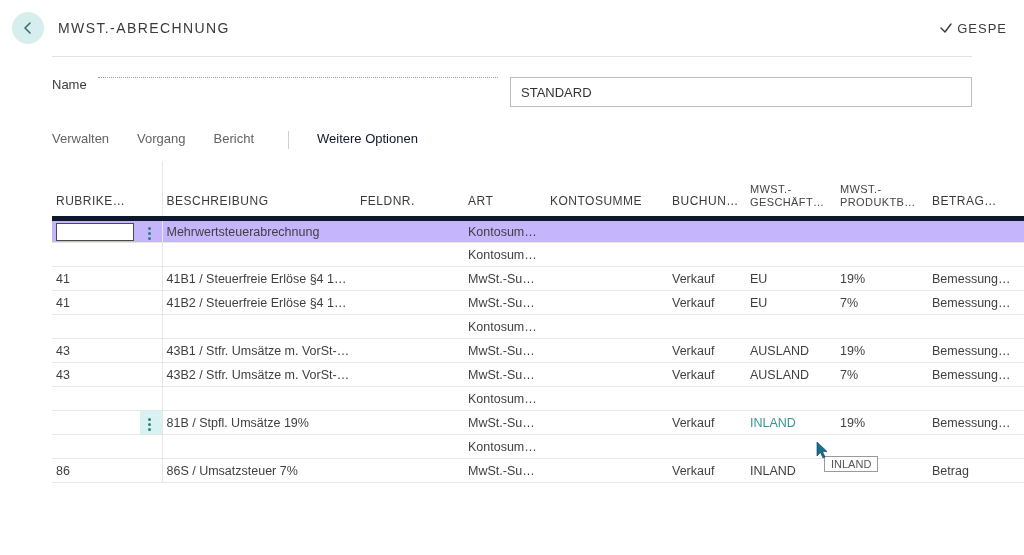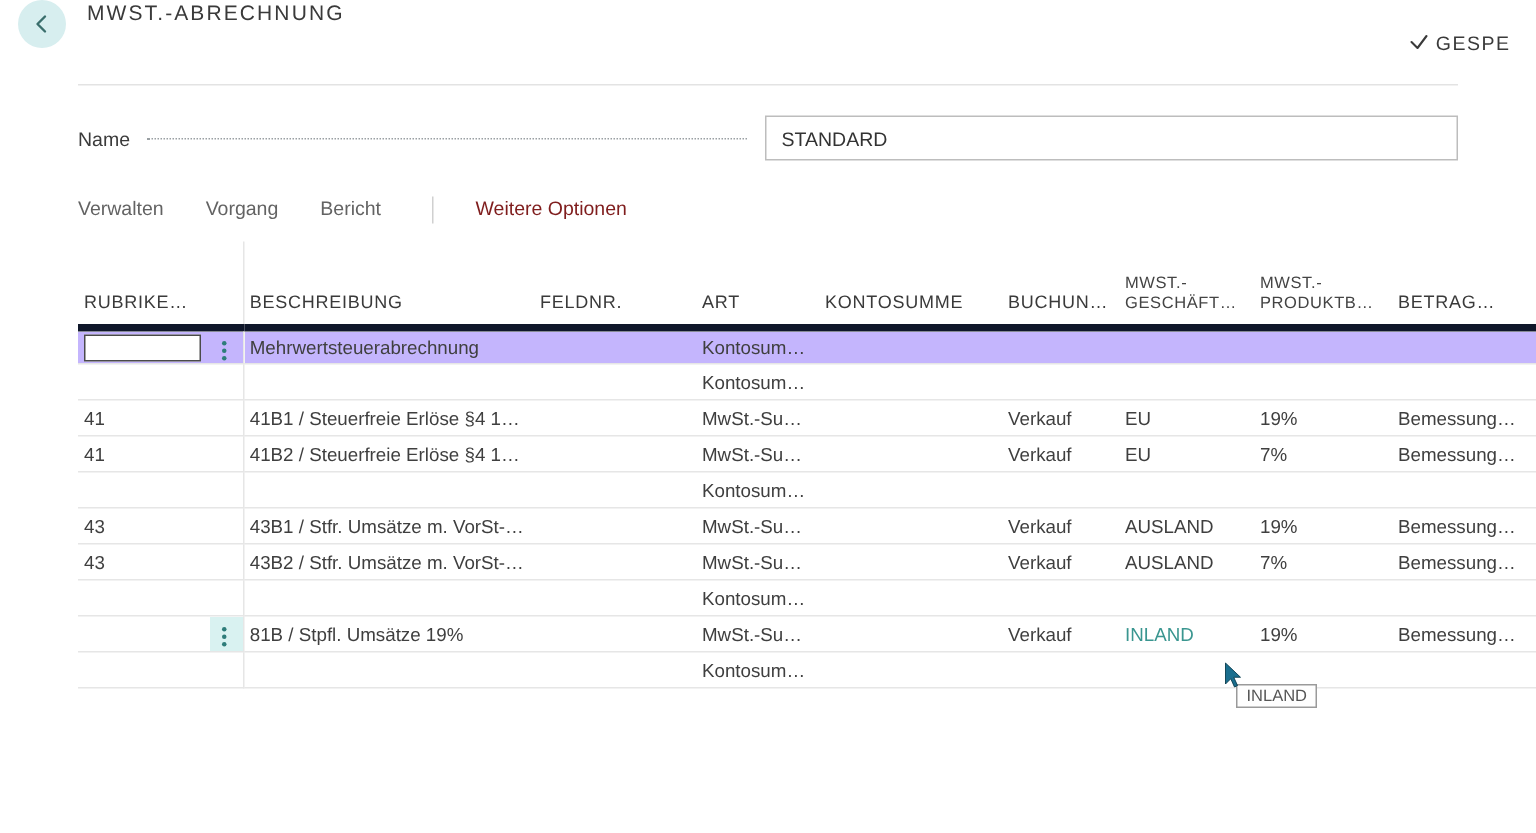--- a/index.html
+++ b/index.html
@@ -1,30 +1,30 @@
 <!DOCTYPE html>
 <html><head>
 <meta charset="utf-8">
 <style>
   * { box-sizing: border-box; margin: 0; padding: 0; }
   html, body { width: 1024px; height: 555px; overflow: hidden; font-family: "Segoe UI", Arial, sans-serif; font-size: 13px; color: #333; background: #fff; }
-  .topbar { display: flex; height: 56px; padding: 0 12px; position: relative; }
+  .topbar { display: flex; align-items: center; height: 56px; padding: 0 12px; position: relative; }
   .back-btn { width: 32px; height: 32px; border-radius: 50%; background: #d7eeef; display: flex; align-items: center; justify-content: center; cursor: pointer; }
   .page-title { margin-left: 14px; letter-spacing: 1.4px; font-size: 14px; color: #3a3a3a; text-transform: uppercase; }
   .saved-ind { position: absolute; right: 17px; top: 0; height: 56px; display: flex; align-items: center; color: #3a3a3a; font-size: 13px; letter-spacing: 1px; }
   .saved-ind svg { margin-right: 4px; }
   .hr { height: 1px; background: #e3e3e3; margin: 0 52px 20px 52px; }
-  .namebar { display: flex; align-items: center; padding: 0 52px 24px 52px; }
+  .namebar { display: flex; padding: 0 52px 24px 52px; }
   .name-label { color: #3b3b3b; font-size: 13px; width: 40px; }
   .dots { flex: 0 0 400px; border-bottom: 1px dotted #9aa0a3; height: 1px; margin: 0 12px 0 6px; }
   .name-input { flex: 1; max-width: 540px; height: 30px; border: 1px solid #bdbdbd; padding: 12px 10px; font-size: 13px; color: #333; }
   .actions { display: flex; align-items: flex-start; gap: 28px; padding: 0 52px 12px 52px; color: #636363; font-size: 13px; }
   .actions .divider { width: 1px; height: 18px; background: #d0d0d0; margin-left: 6px; }
   .actions span { cursor: pointer; }
-  .actions .muted { color: #7f1d1d; }
+  .actions .muted { color: #0f172a; }
   .table-wrap { padding-left: 52px; }
   table { border-collapse: collapse; table-layout: fixed; width: 972px; }
   th, td { border-bottom: 1px solid #e6e6e6; text-align: left; height: 24px; font-size: 12.5px; font-weight: 400; white-space: nowrap; overflow: hidden; text-overflow: ellipsis; padding: 0 6px 0 4px; vertical-align: middle; }
   th { color: #3a3a3a; font-size: 12px; letter-spacing: .5px; padding-bottom: 8px; padding-top: 22px; border-bottom: 5px solid #0f172a; vertical-align: bottom; }
   tbody td { color: #3f3f3f; }
   col.c-rubrik  { width: 88px; }
   col.c-menu    { width: 22px; }
   col.c-desc    { width: 194px; }
   col.c-feld    { width: 108px; }
   col.c-art     { width: 82px; }
@@ -235,20 +235,32 @@
           <td class="vsep"></td>
           <td></td>
           <td></td>
           <td>Kontosumme</td>
           <td></td>
           <td></td>
           <td></td>
           <td></td>
           <td></td>
         </tr>
+        <tr>
+          <td>86</td>
+          <td class="vsep"></td>
+          <td>86S / Umsatzsteuer 7%</td>
+          <td></td>
+          <td>MwSt.-Sum…</td>
+          <td></td>
+          <td>Verkauf</td>
+          <td>INLAND</td>
+          <td></td>
+          <td>Betrag</td>
+        </tr>
       </tbody>
 </table>
 </div>
 
 <div class="tooltip">INLAND</div>
 
 <svg class="cursor" width="16" height="20" viewBox="0 0 16 20">
   <path d="M1 1 L1 15 L4.5 11.5 L7 17 L9 16 L6.5 10.5 L11 10.5 Z" fill="#1a6e8e" stroke="#083b4d" stroke-width="0.6"></path>
 </svg>
 

